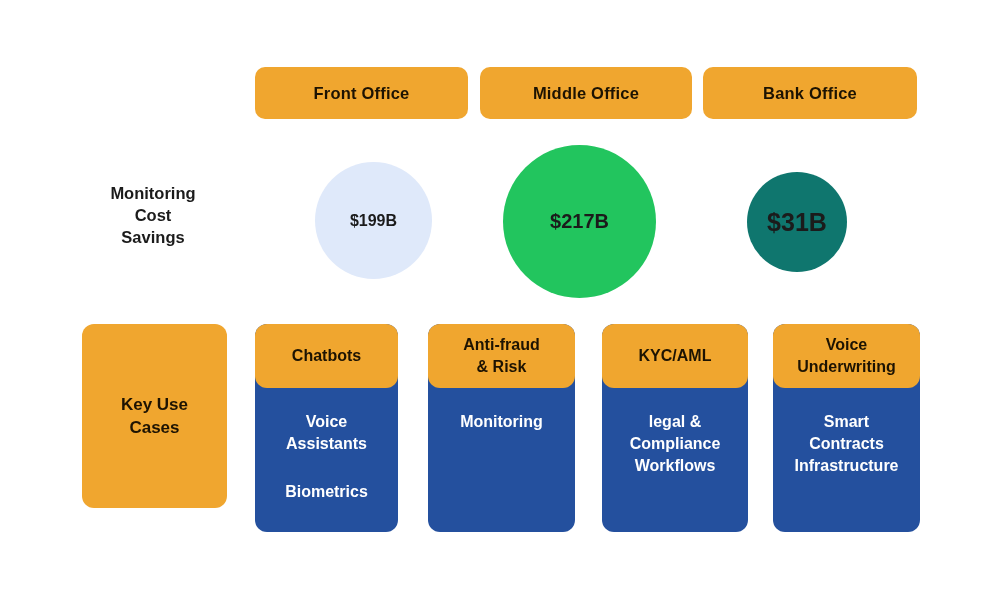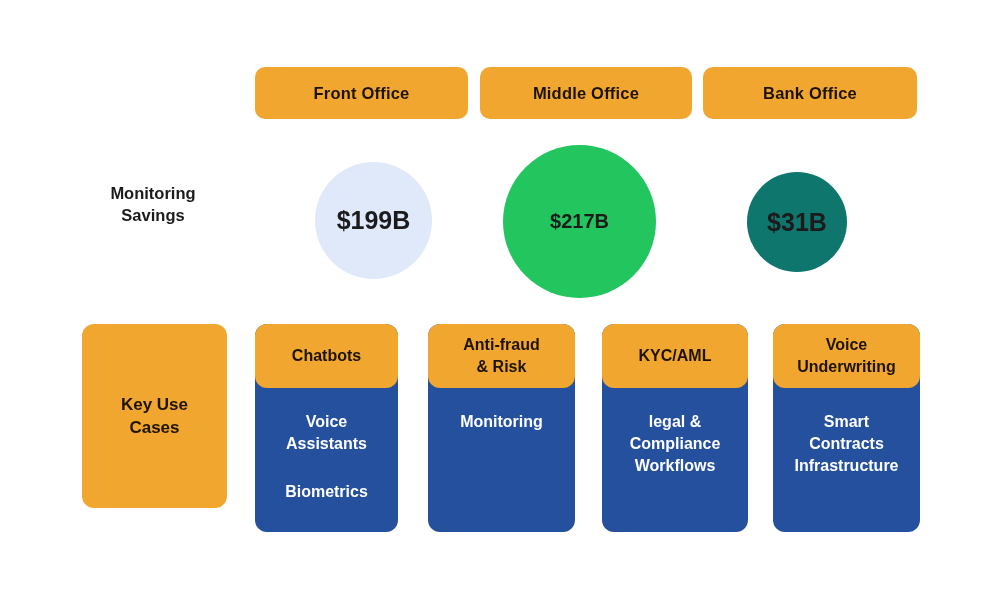--- a/index.html
+++ b/index.html
@@ -46,21 +46,21 @@
     line-height: 22px;
   }
   .bubble {
     position: absolute;
     border-radius: 50%;
     display: flex;
     align-items: center;
     justify-content: center;
     color: #1B1B1B;
   }
-  .bubble-front  { left: 315px; top: 162px; width: 117px; height: 117px; background: #DFE9FA; font-size: 25px; }
+  .bubble-front  { left: 315px; top: 162px; width: 117px; height: 117px; background: #DFE9FA; font-size: 16px; }
   .bubble-middle { left: 503px; top: 145px; width: 153px; height: 153px; background: #22c55e; font-size: 20px; }
   .bubble-bank   { left: 747px; top: 172px; width: 100px; height: 100px; background: #0f766e; font-size: 25px; }
 
   
   .key-label-card {
     position: absolute;
     left: 82px;
     top: 324px;
     width: 145px;
     height: 184px;
@@ -123,20 +123,21 @@
   </div>
   <div class="office-pill pill-middle">
     <span>Middle Office</span>
   </div>
   <div class="office-pill pill-bank">
     <span>Bank Office</span>
   </div>
 
   <div class="savings-label">
     <div>Monitoring</div>
+    <div>Cost</div>
     <div>Savings</div>
   </div>
 
   <div class="bubble bubble-front">
     <span>$199B</span>
   </div>
   <div class="bubble bubble-middle">
     <span>$217B</span>
   </div>
   <div class="bubble bubble-bank">

